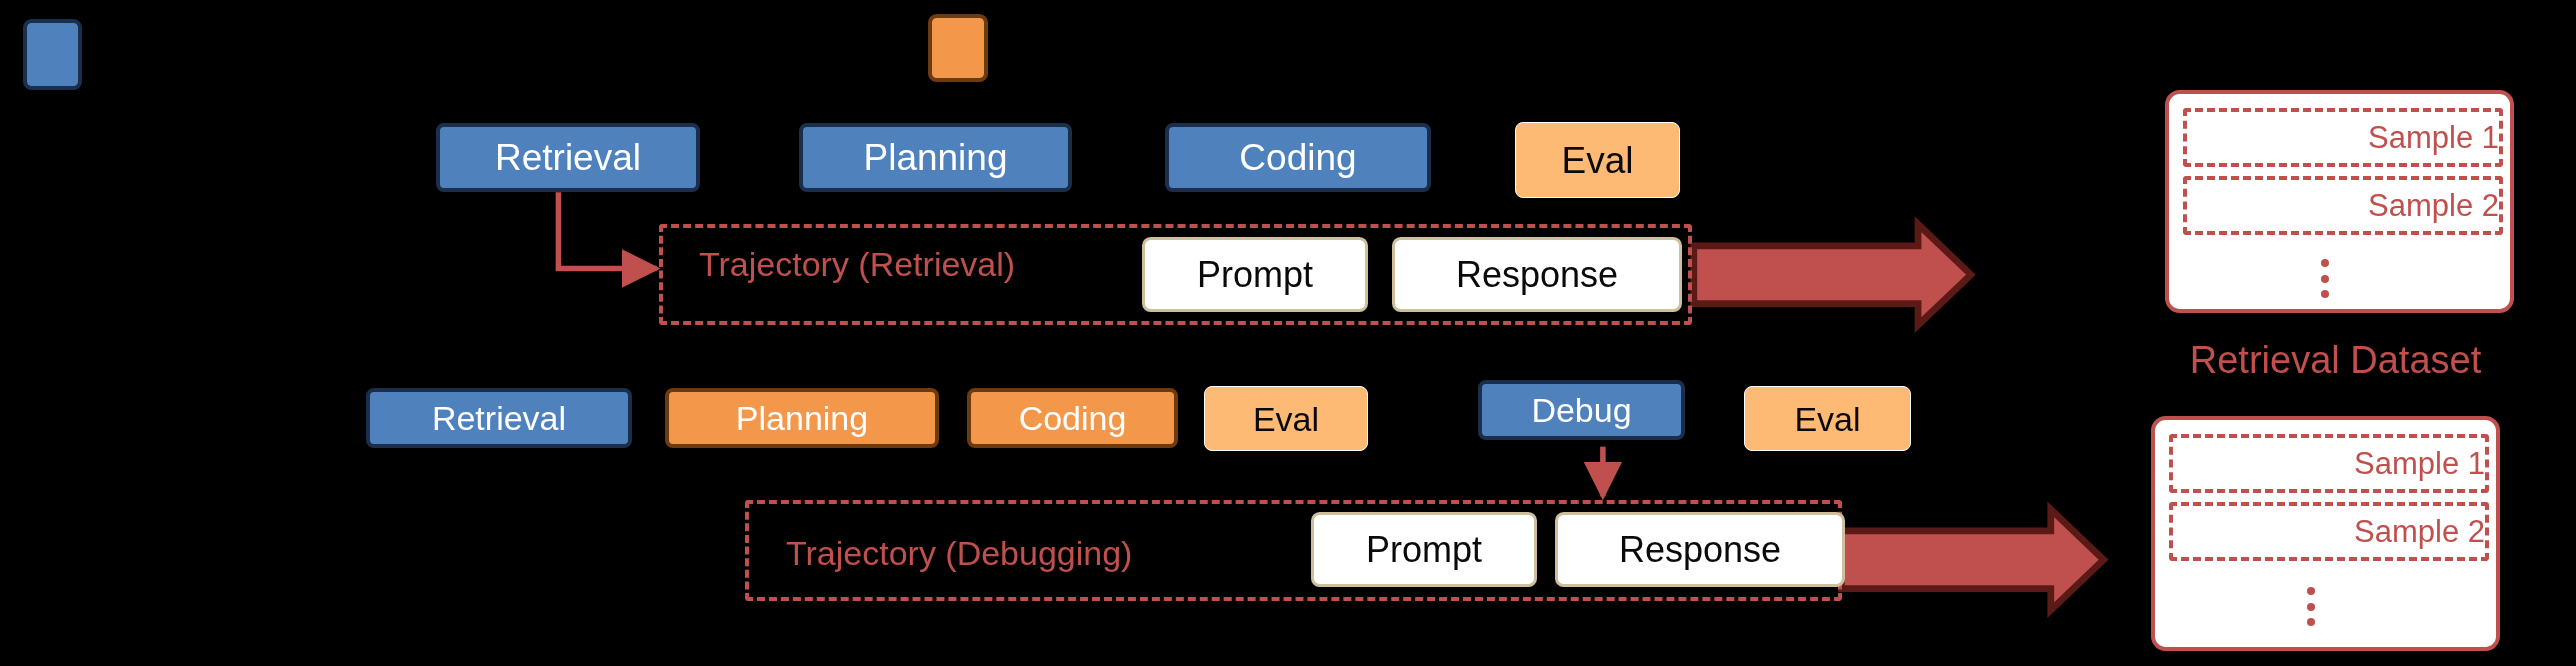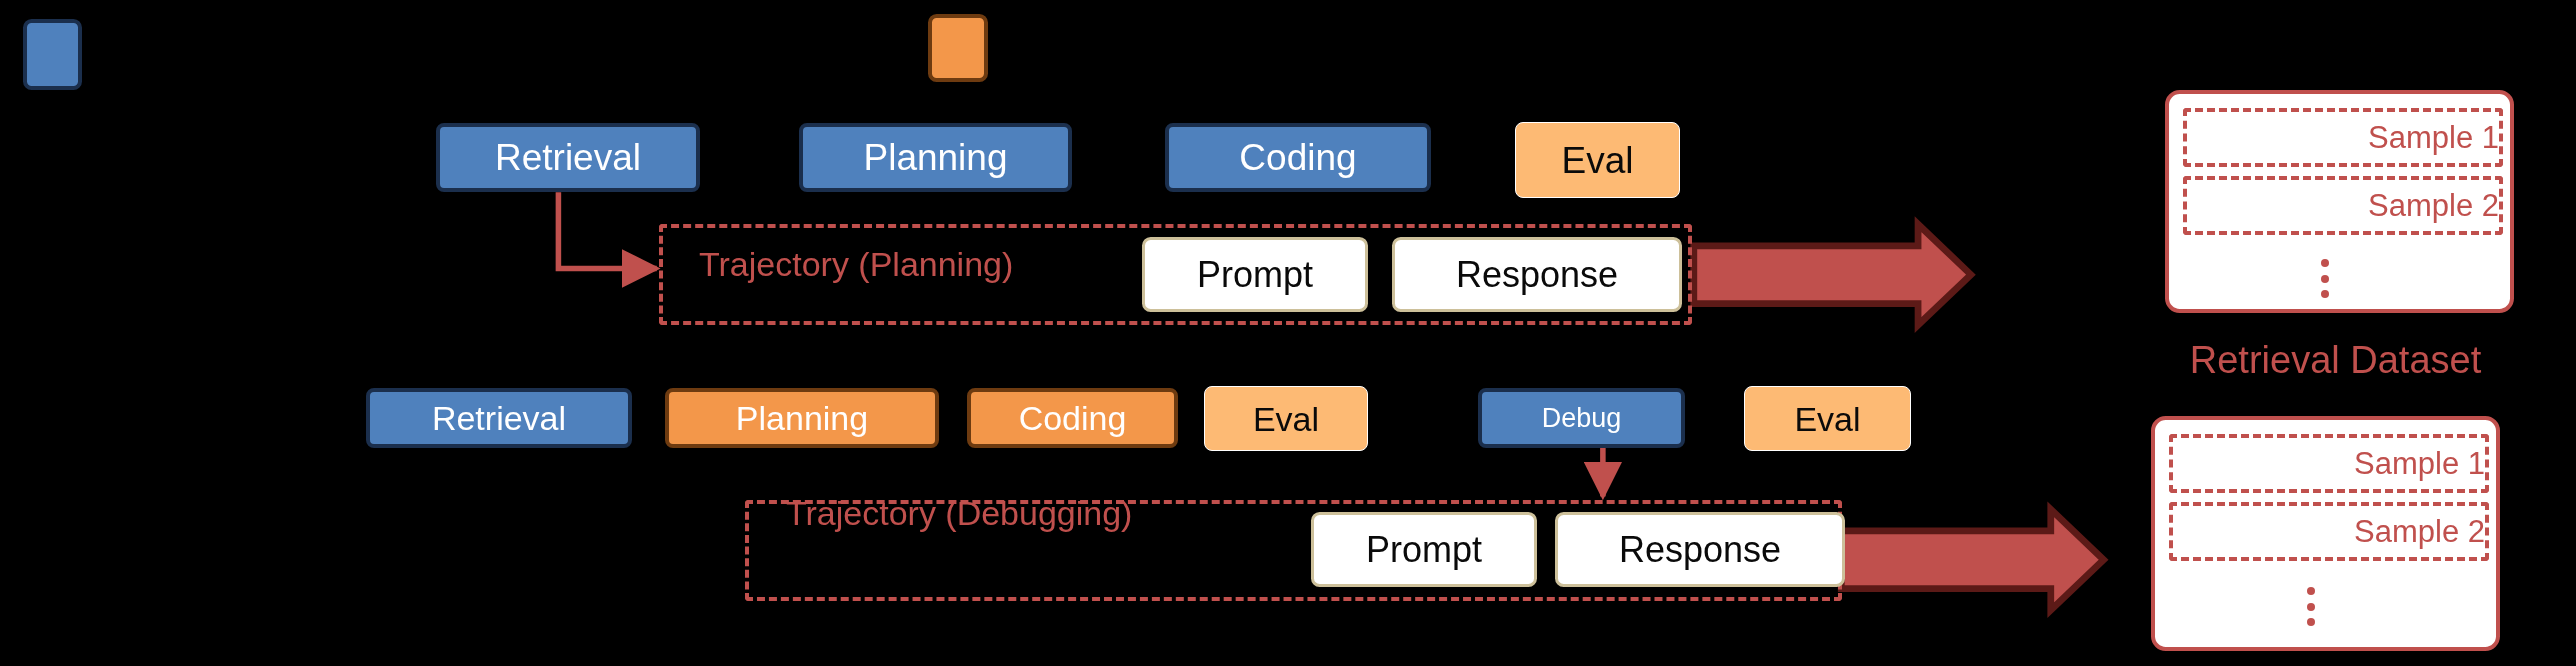--- a/index.html
+++ b/index.html
@@ -156,21 +156,21 @@
       <path d="M 2756 400 L 3121 400 L 3121 365 L 3207 447 L 3121 529 L 3121 494 L 2756 494 Z" fill="#c0504d" stroke="#5c1a17" stroke-width="11" stroke-linejoin="miter"></path>
     </g>
 
     <g>
       <path d="M 2996 864 L 3337 864 L 3337 829 L 3423 911 L 3337 993 L 3337 958 L 2996 958 Z" fill="#c0504d" stroke="#5c1a17" stroke-width="11" stroke-linejoin="miter"></path>
     </g>
   </svg>
 
   <div class="abs trajectory" style="left:659px; top:224px; width:1033px; height:101px;"></div>
 
-  <div class="trajectory-label" style="left:699px; top:247px; font-size:34px;">Trajectory (Planning)</div>
+  <div class="trajectory-label" style="left:699px; top:247px; font-size:34px;">Trajectory (Retrieval)</div>
 
   <div class="abs chip" style="left:1142px; top:237px; width:226px; height:75px; font-size:36px;">
     <span>Prompt</span>
   </div>
 
   <div class="abs chip" style="left:1392px; top:237px; width:290px; height:75px; font-size:36px;">
     <span>Response</span>
   </div>
 
   <div class="abs node node-blue" style="left:436px; top:123px; width:264px; height:69px; font-size:37px;">
@@ -184,21 +184,21 @@
   <div class="abs node node-blue" style="left:1165px; top:123px; width:266px; height:69px; font-size:37px;">
     <span>Coding</span>
   </div>
 
   <div class="abs node node-white" style="left:1515px; top:122px; width:165px; height:76px; font-size:37px;">
     <span>Eval</span>
   </div>
 
   <div class="abs trajectory" style="left:745px; top:500px; width:1097px; height:101px;"></div>
 
-  <div class="trajectory-label" style="left:786px; top:496px; font-size:34px;">Trajectory (Debugging)</div>
+  <div class="trajectory-label" style="left:786px; top:536px; font-size:34px;">Trajectory (Debugging)</div>
 
   <div class="abs chip" style="left:1311px; top:512px; width:226px; height:75px; font-size:36px;">
     <span>Prompt</span>
   </div>
 
   <div class="abs chip" style="left:1555px; top:512px; width:290px; height:75px; font-size:36px;">
     <span>Response</span>
   </div>
 
   <div class="abs node node-blue" style="left:366px; top:388px; width:266px; height:60px; font-size:34px;">
@@ -210,21 +210,21 @@
   </div>
 
   <div class="abs node node-orange" style="left:967px; top:388px; width:211px; height:60px; font-size:34px;">
     <span>Coding</span>
   </div>
 
   <div class="abs node node-white" style="left:1204px; top:386px; width:164px; height:65px; font-size:34px;">
     <span>Eval</span>
   </div>
 
-  <div class="abs node node-blue" style="left:1478px; top:388px; width:207px; height:60px; font-size:27px;">
+  <div class="abs node node-blue" style="left:1478px; top:380px; width:207px; height:60px; font-size:34px;">
     <span>Debug</span>
   </div>
 
   <div class="abs node node-white" style="left:1744px; top:386px; width:167px; height:65px; font-size:34px;">
     <span>Eval</span>
   </div>
 
 
   <div class="abs dataset-panel" style="left:2165px; top:90px; width:349px; height:223px;">
 

